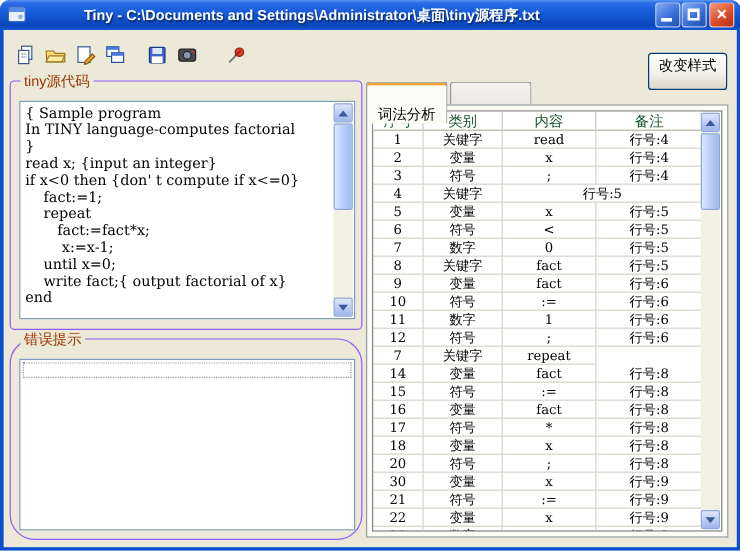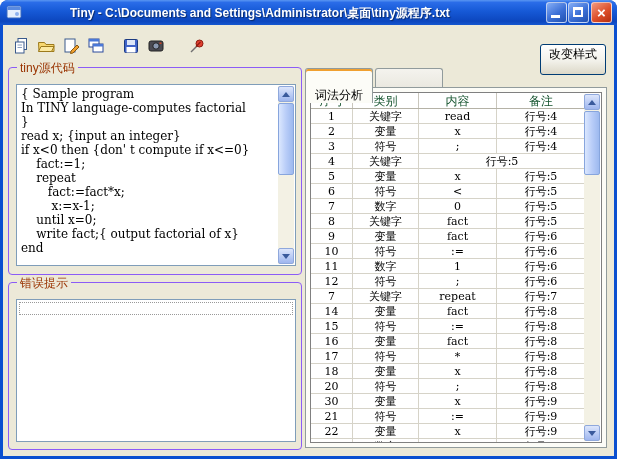--- a/index.html
+++ b/index.html
@@ -33,21 +33,21 @@
   .btn-style { position:absolute; top:19px; right:8px; width:66px; height:31px; font-size:12px; color:#000;
     font-family:"Liberation Sans", sans-serif; text-align:center; line-height:19px;
     border:1px solid #003c74; border-radius:3px;
     background:linear-gradient(180deg,#ffffff 0%,#f2f1ea 55%,#dcd8c8 100%); }
 
   
   .group { position:absolute; border:1px solid #8b5cf6; border-radius:4px; }
   .group-label { position:absolute; top:-8px; left:8px; background:#ece9d8; padding:0 3px;
     color:#993300; font-size:12px; font-family:"Liberation Sans", sans-serif; }
   .group-source { left:5px; top:42px; width:294px; height:208px; }
-  .group-error  { left:5px; top:257px; width:294px; height:168px; }
+  .group-error  { left:5px; top:257px; width:294px; height:168px;border-radius:21px; }
 
   .sunken { position:absolute; background:#fff; border:1px solid #7f9db9;padding-left:20px; }
   .source-box { left:7px; top:16px; width:280px; height:182px; }
   .error-box  { left:7px; top:16px; width:280px; height:143px; }
   .source-pre { position:absolute; left:4px; top:2px; right:18px; bottom:2px; overflow:hidden;
     font-family:"DejaVu Serif","Liberation Serif",serif; font-size:12px; line-height:14px; white-space:pre; color:#000; }
   .error-focus { position:absolute; left:2px; top:2px; right:2px; height:13px; border:1px dotted #999; }
 
   
   .vscroll { position:absolute; top:1px; right:1px; bottom:1px; width:16px; background:#f3f1e4; }
@@ -277,21 +277,20 @@
               <div class="tr">
                 <span class="td c0">12</span>
                 <span class="td c1">符号</span>
                 <span class="td c2">;</span>
                 <span class="td c3">行号:6</span>
               </div>
               <div class="tr">
                 <span class="td c0">7</span>
                 <span class="td c1">关键字</span>
                 <span class="td c2">repeat</span>
-                <span class="td c3">行号:7</span>
               </div>
               <div class="tr">
                 <span class="td c0">14</span>
                 <span class="td c1">变量</span>
                 <span class="td c2">fact</span>
                 <span class="td c3">行号:8</span>
               </div>
               <div class="tr">
                 <span class="td c0">15</span>
                 <span class="td c1">符号</span>

